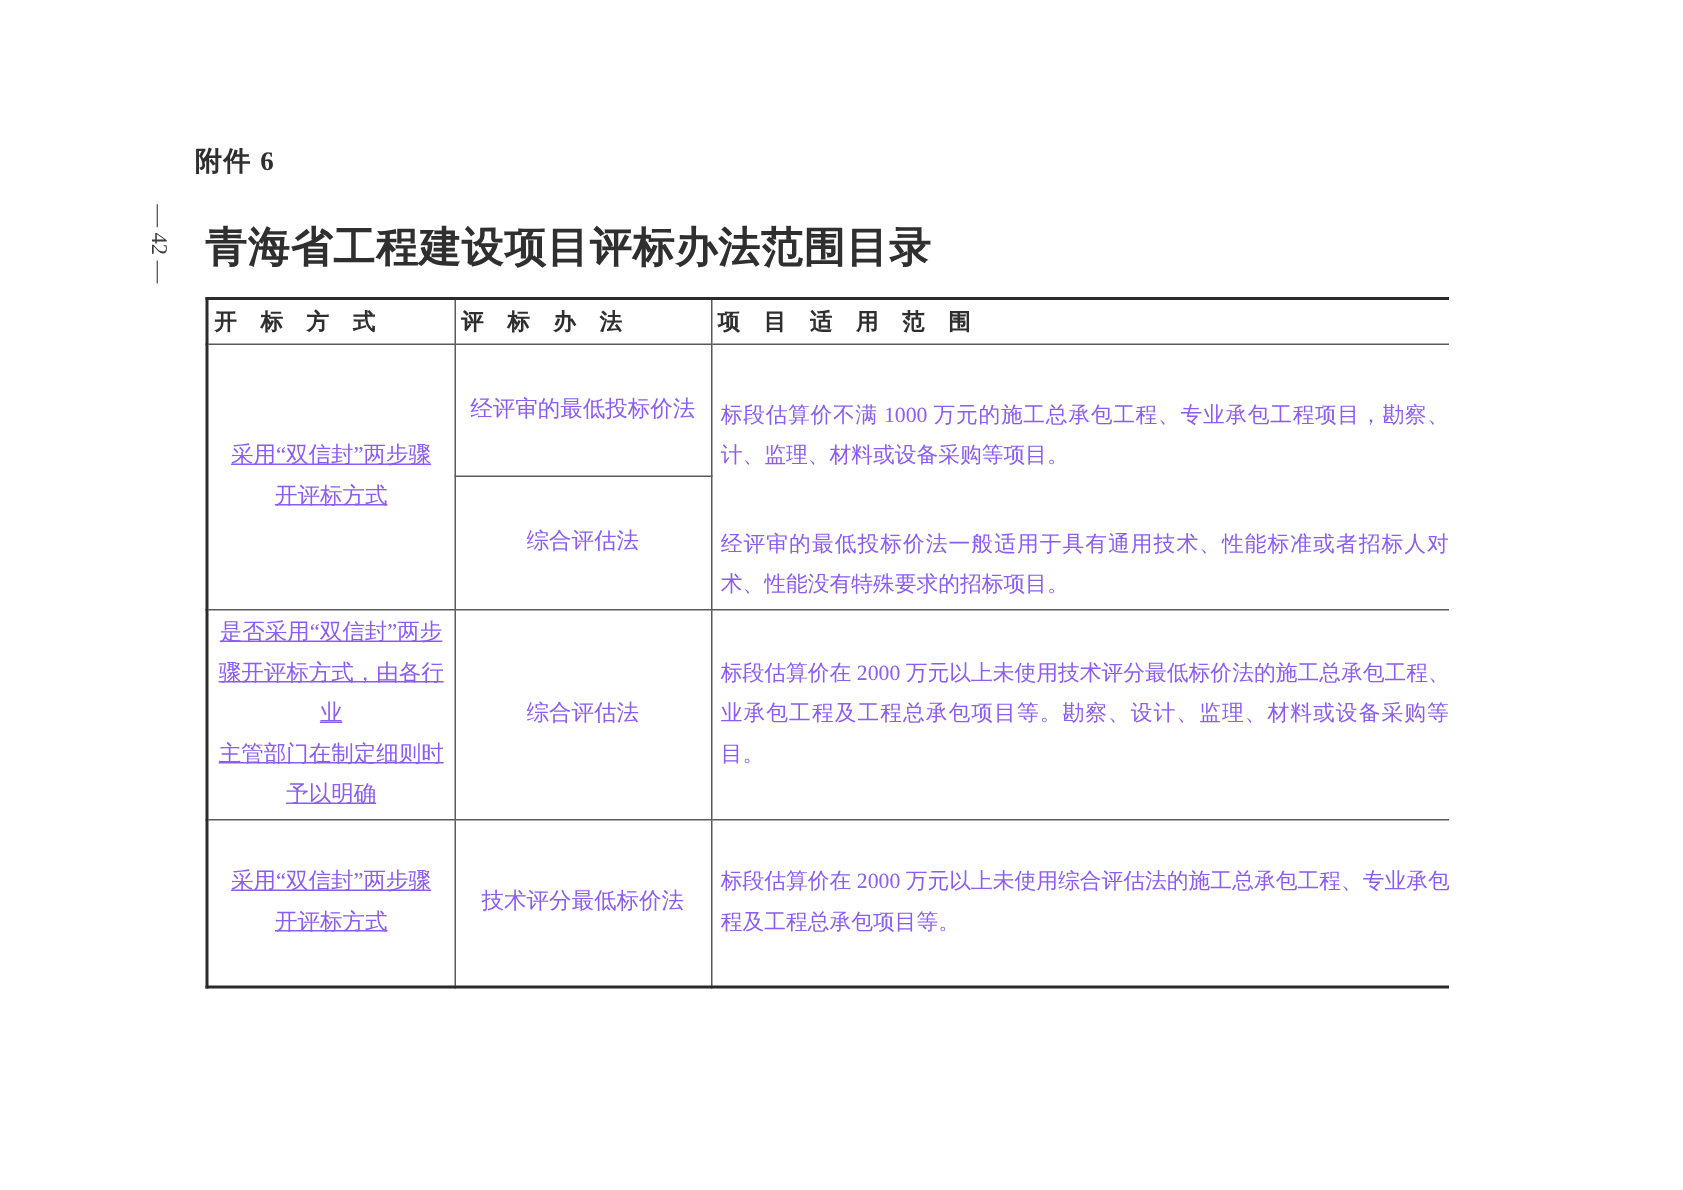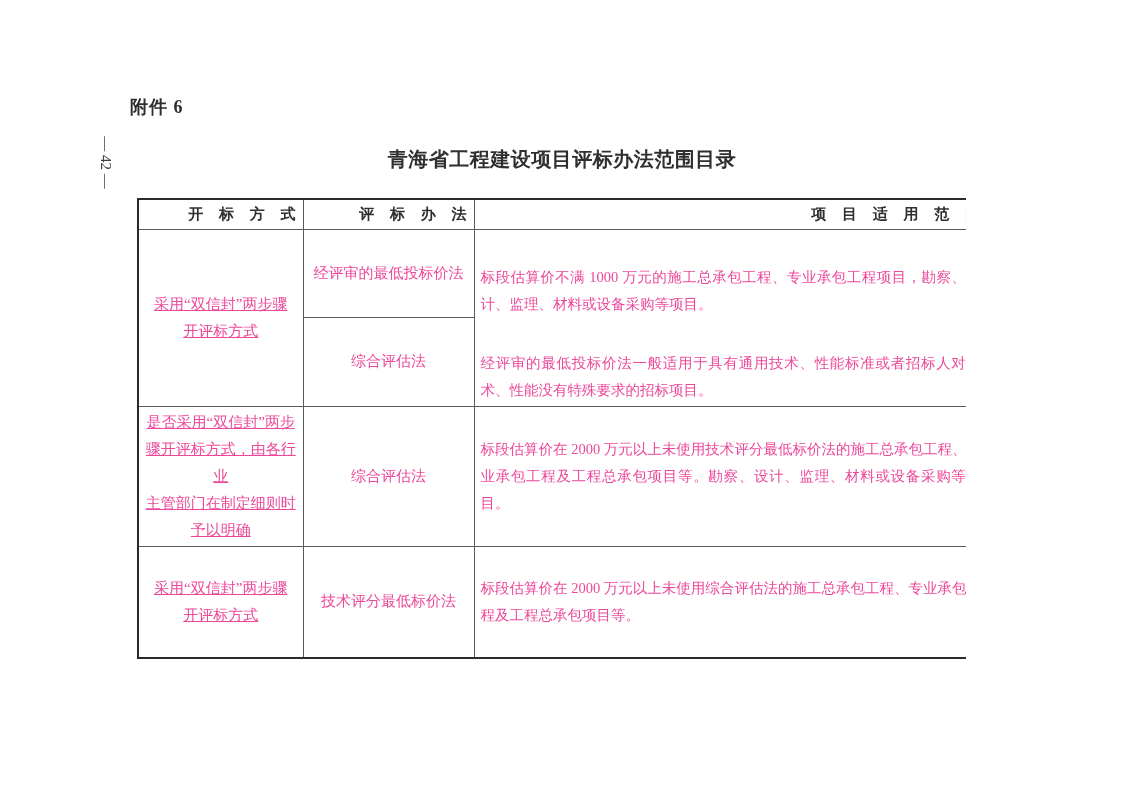--- a/index.html
+++ b/index.html
@@ -36,51 +36,50 @@
     font-size: 15px;
     color: #3c3c3c;
     white-space: nowrap;
   }
   .title {
     position: absolute;
     left: 137px;
     top: 146px;
     width: 850px;
     margin: 0;
-    text-align: center;
-    font-size: 20px;
+    font-size: 28px;
     font-weight: bold;
     color: #2f2f2f;
     letter-spacing: 0.5px;
   }
   table.doc-table {
     position: absolute;
     left: 137px;
     top: 198px;
     width: 850px;
     border-collapse: collapse;
     table-layout: fixed;
     border: 2px solid #2b2b2b;
     background: #ffffff;
   }
   table.doc-table col.c1 { width: 165px; }
   table.doc-table col.c2 { width: 171px; }
   table.doc-table col.c3 { width: 514px; }
   table.doc-table th,
   table.doc-table td {
     border: 1px solid #5a5a5a;
-    color: #ec4899;
+    color: #8b5cf6;
     vertical-align: middle;
     padding: 2px 6px;
     box-sizing: border-box;
   }
   table.doc-table th {
     font-size: 15px;
     font-weight: bold;
-    text-align: right;
+    text-align: left;
     letter-spacing: 3px;
     word-spacing: 6px;
     padding: 2px 4px;
     color: #2f2f2f;
   }
   tr.head-row  { height: 30px; }
   tr.row-1a    { height: 70px; }
   tr.row-1b    { height: 70px; }
   tr.row-2     { height: 112px; }
   tr.row-3     { height: 112px; }

